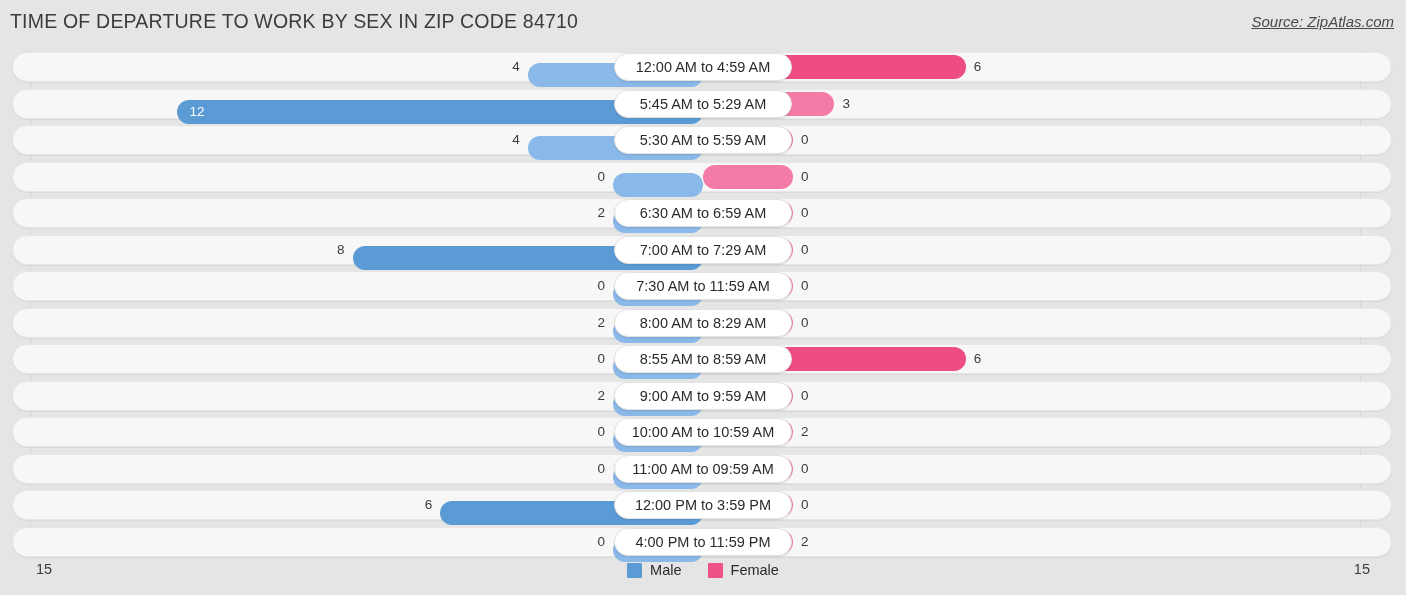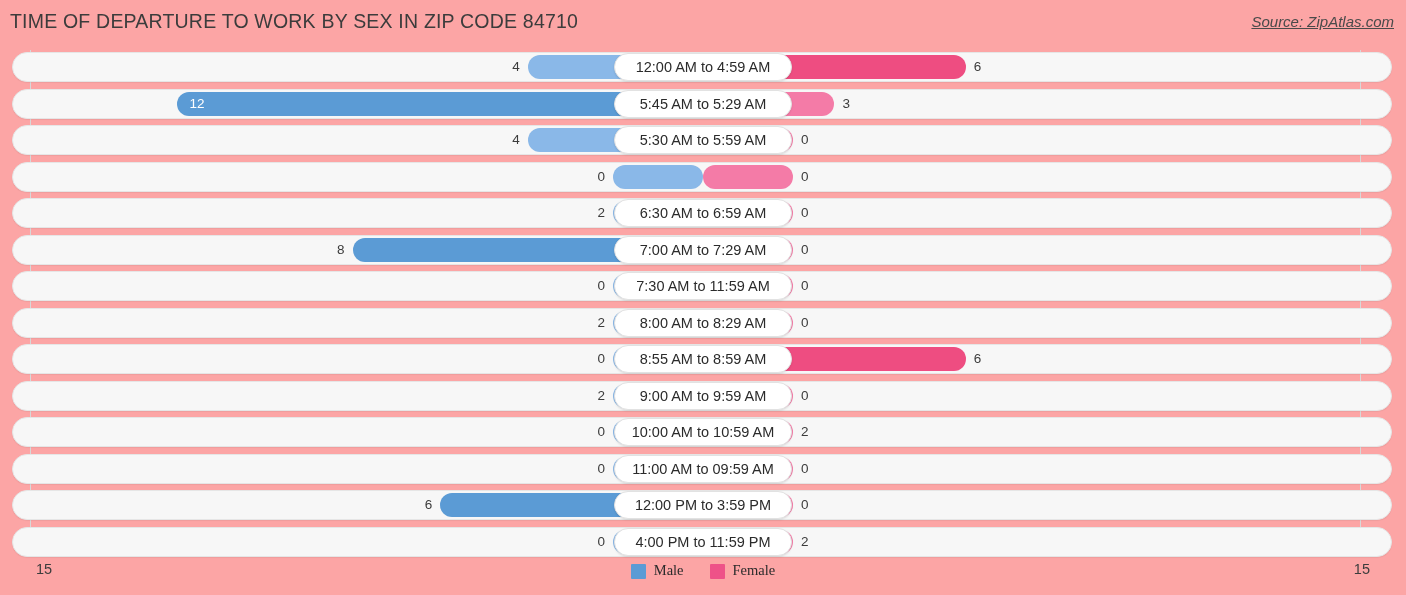--- a/index.html
+++ b/index.html
@@ -8,21 +8,21 @@
     width: 1406px; height: 595px;
     background: #ffffff;
     font-family: "Liberation Sans", sans-serif;
     overflow: hidden;
   }
 
   #chart-root {
     position: relative;
     width: 1406px;
     height: 595px;
-    background: #fca5a5;
+    background: #e5e5e5;
   }
 
   
   .header {
     position: absolute;
     top: 0; left: 0;
     width: 1406px;
     height: 46px;
   }
   .chart-title {
@@ -101,20 +101,21 @@
 
   .bar {
     position: absolute;
     top: 3px;
     height: 24px;
     border-radius: 12px;
   }
   .bar.male {
     right: 703px;           
     background: #8ab8e8;
+    margin-top: 8px;
   }
   .bar.male.strong  { background: #5b9bd5; }
   .bar.female {
     left: 703px;            
     background: #f47ba7;
   }
   .bar.female.strong { background: #ee4d81; }
 
   .bar-inner-label {
     position: absolute;
@@ -182,25 +183,24 @@
     left: 0;
     top: 6px;
     width: 1406px;
     display: flex;
     justify-content: center;
     align-items: center;
     gap: 26px;
   }
   .legend-item {
     display: flex;
-    align-items: flex-end;
+    align-items: center;
     gap: 8px;
     font-size: 14.5px;
     color: #2b2b2b;
-    font-family: Liberation Serif, serif;
   }
   .swatch {
     width: 15px;
     height: 15px;
     border-radius: 1px;
     display: inline-block;
   }
   .swatch.male   { background: #5b9bd5; }
   .swatch.female { background: #ee5288; }
 </style>

